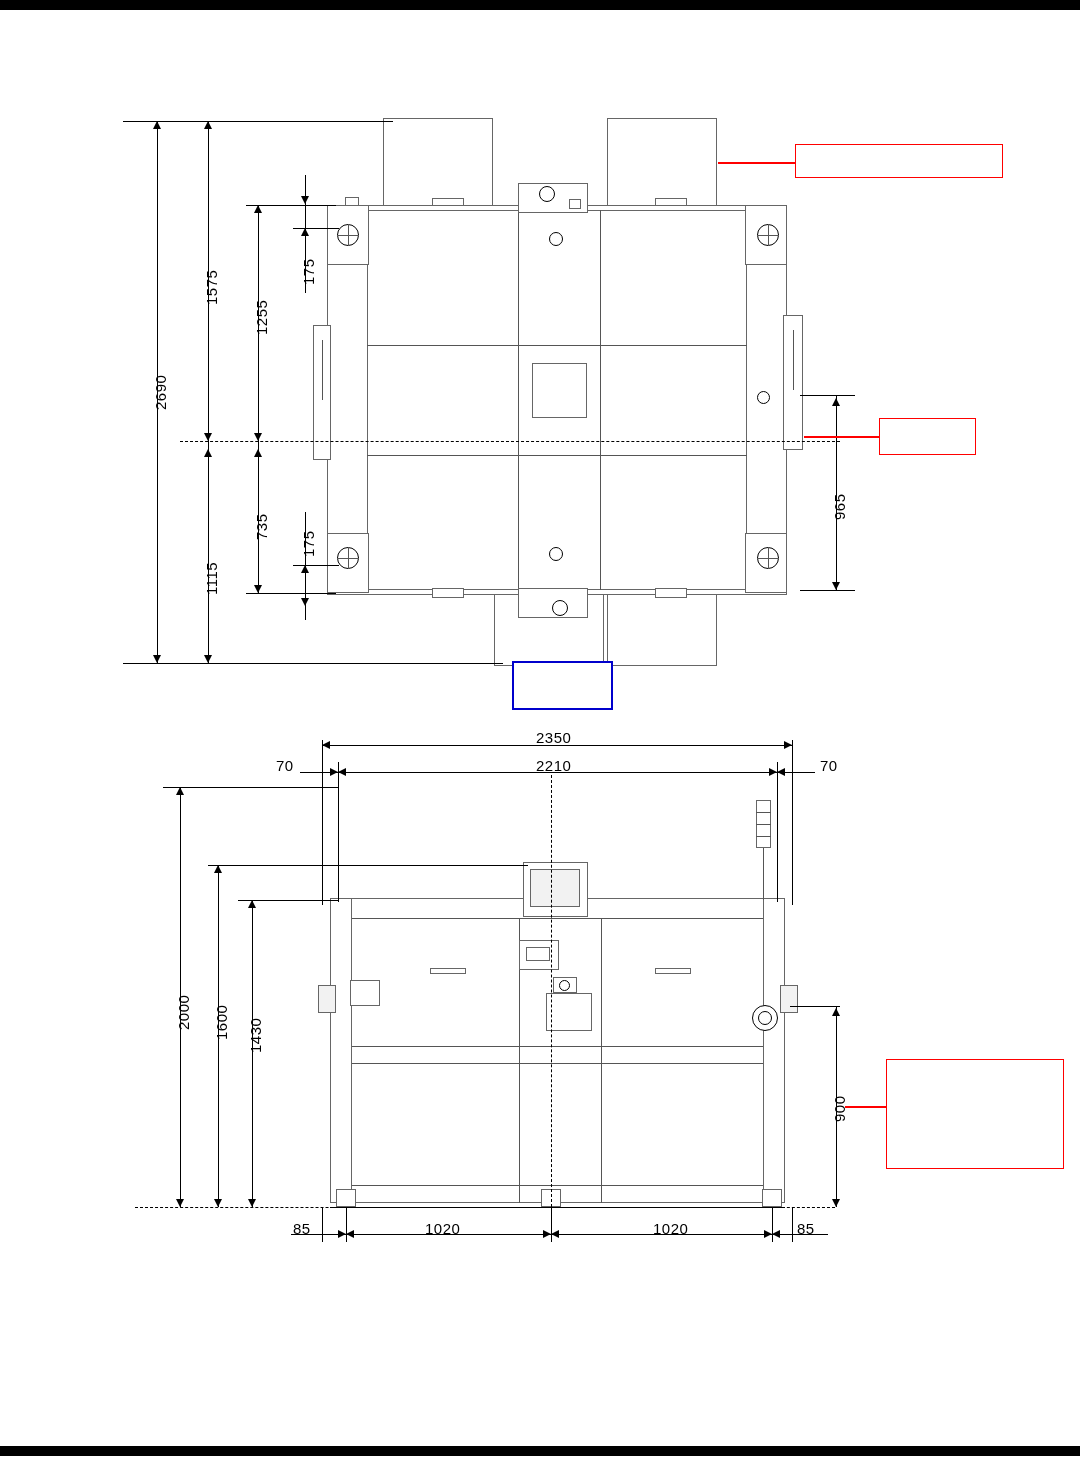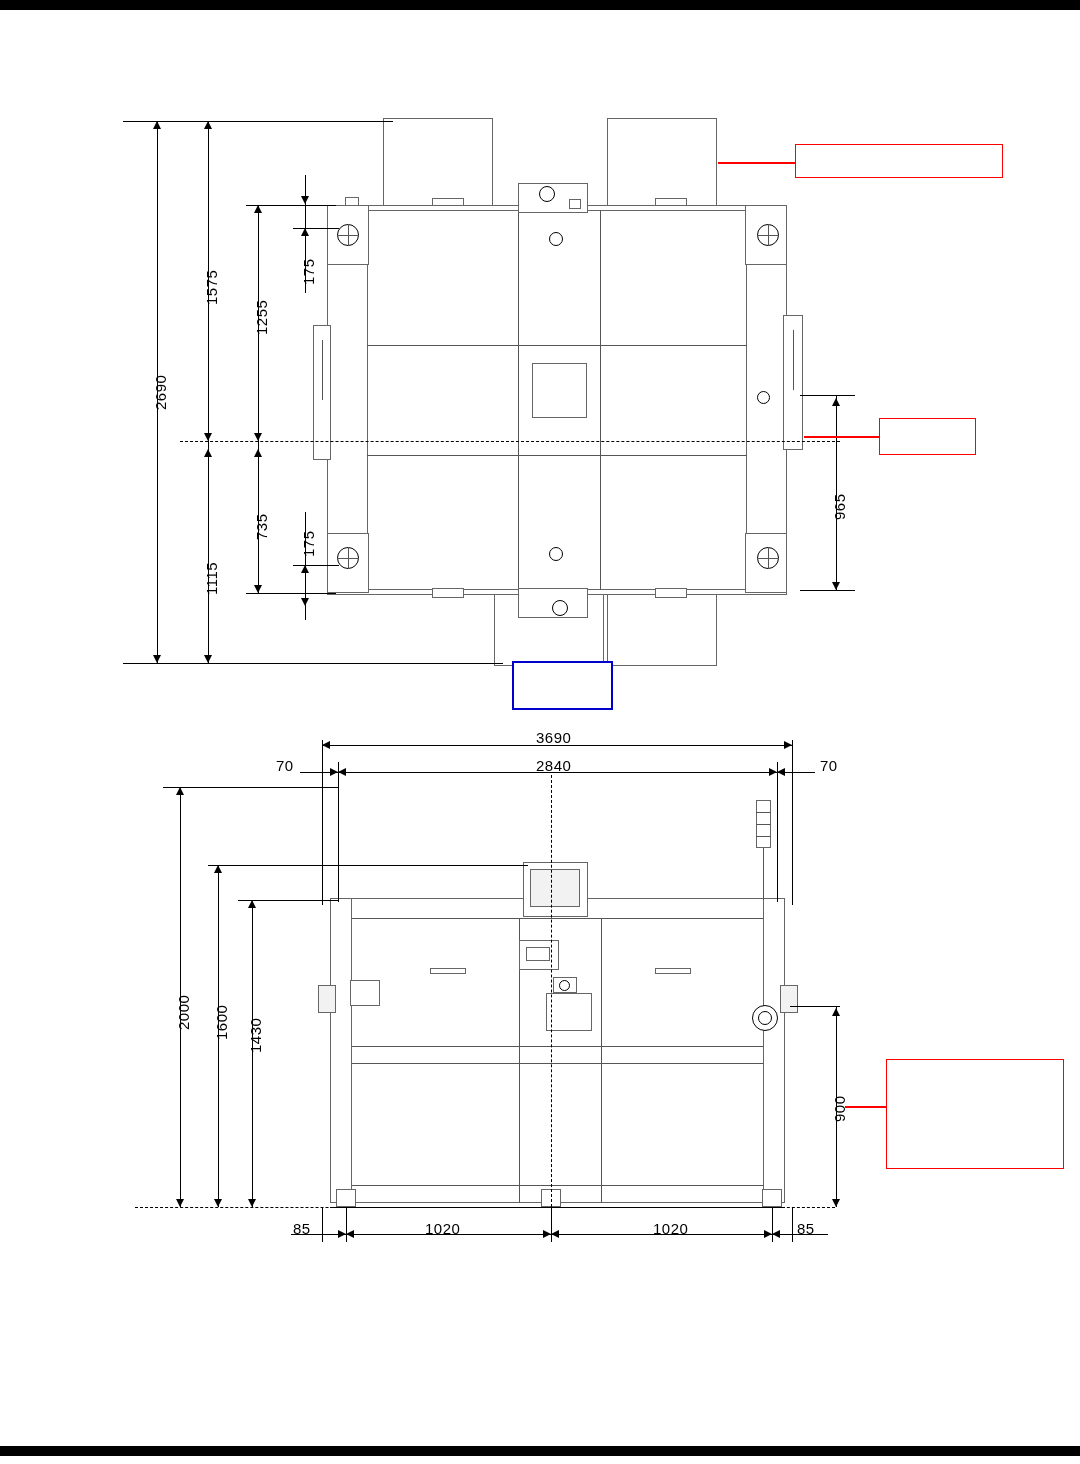--- a/index.html
+++ b/index.html
@@ -192,28 +192,28 @@
     <div class="ln h" style="left:330px;top:1207px;width:455px;"></div>
     <div class="dash" style="left:135px;top:1207px;width:700px;"></div>
 
     <div class="dashv" style="left:551px;top:775px;height:432px;"></div>
 
     <div class="ln v" style="left:322px;top:740px;height:165px;"></div>
     <div class="ln v" style="left:792px;top:740px;height:165px;"></div>
     <div class="ln h" style="left:322px;top:745px;width:470px;"></div>
     <div class="arrow-h arr-l" style="left:322px;top:741px;"></div>
     <div class="arrow-h arr-r" style="left:784px;top:741px;"></div>
-    <div class="dim" style="left:536px;top:729px;">3690</div>
+    <div class="dim" style="left:536px;top:729px;">2350</div>
 
     <div class="ln v" style="left:338px;top:762px;height:140px;"></div>
     <div class="ln v" style="left:777px;top:762px;height:140px;"></div>
     <div class="ln h" style="left:338px;top:772px;width:439px;"></div>
     <div class="arrow-h arr-l" style="left:338px;top:768px;"></div>
     <div class="arrow-h arr-r" style="left:769px;top:768px;"></div>
-    <div class="dim" style="left:536px;top:757px;">2840</div>
+    <div class="dim" style="left:536px;top:757px;">2210</div>
 
     <div class="ln h" style="left:300px;top:772px;width:38px;"></div>
     <div class="arrow-h arr-r" style="left:330px;top:768px;"></div>
     <div class="dim" style="left:276px;top:757px;">70</div>
     <div class="ln h" style="left:777px;top:772px;width:38px;"></div>
     <div class="arrow-h arr-l" style="left:777px;top:768px;"></div>
     <div class="dim" style="left:820px;top:757px;">70</div>
 
     <div class="ln h" style="left:163px;top:787px;width:175px;"></div>
     <div class="ln v" style="left:180px;top:787px;height:420px;"></div>

